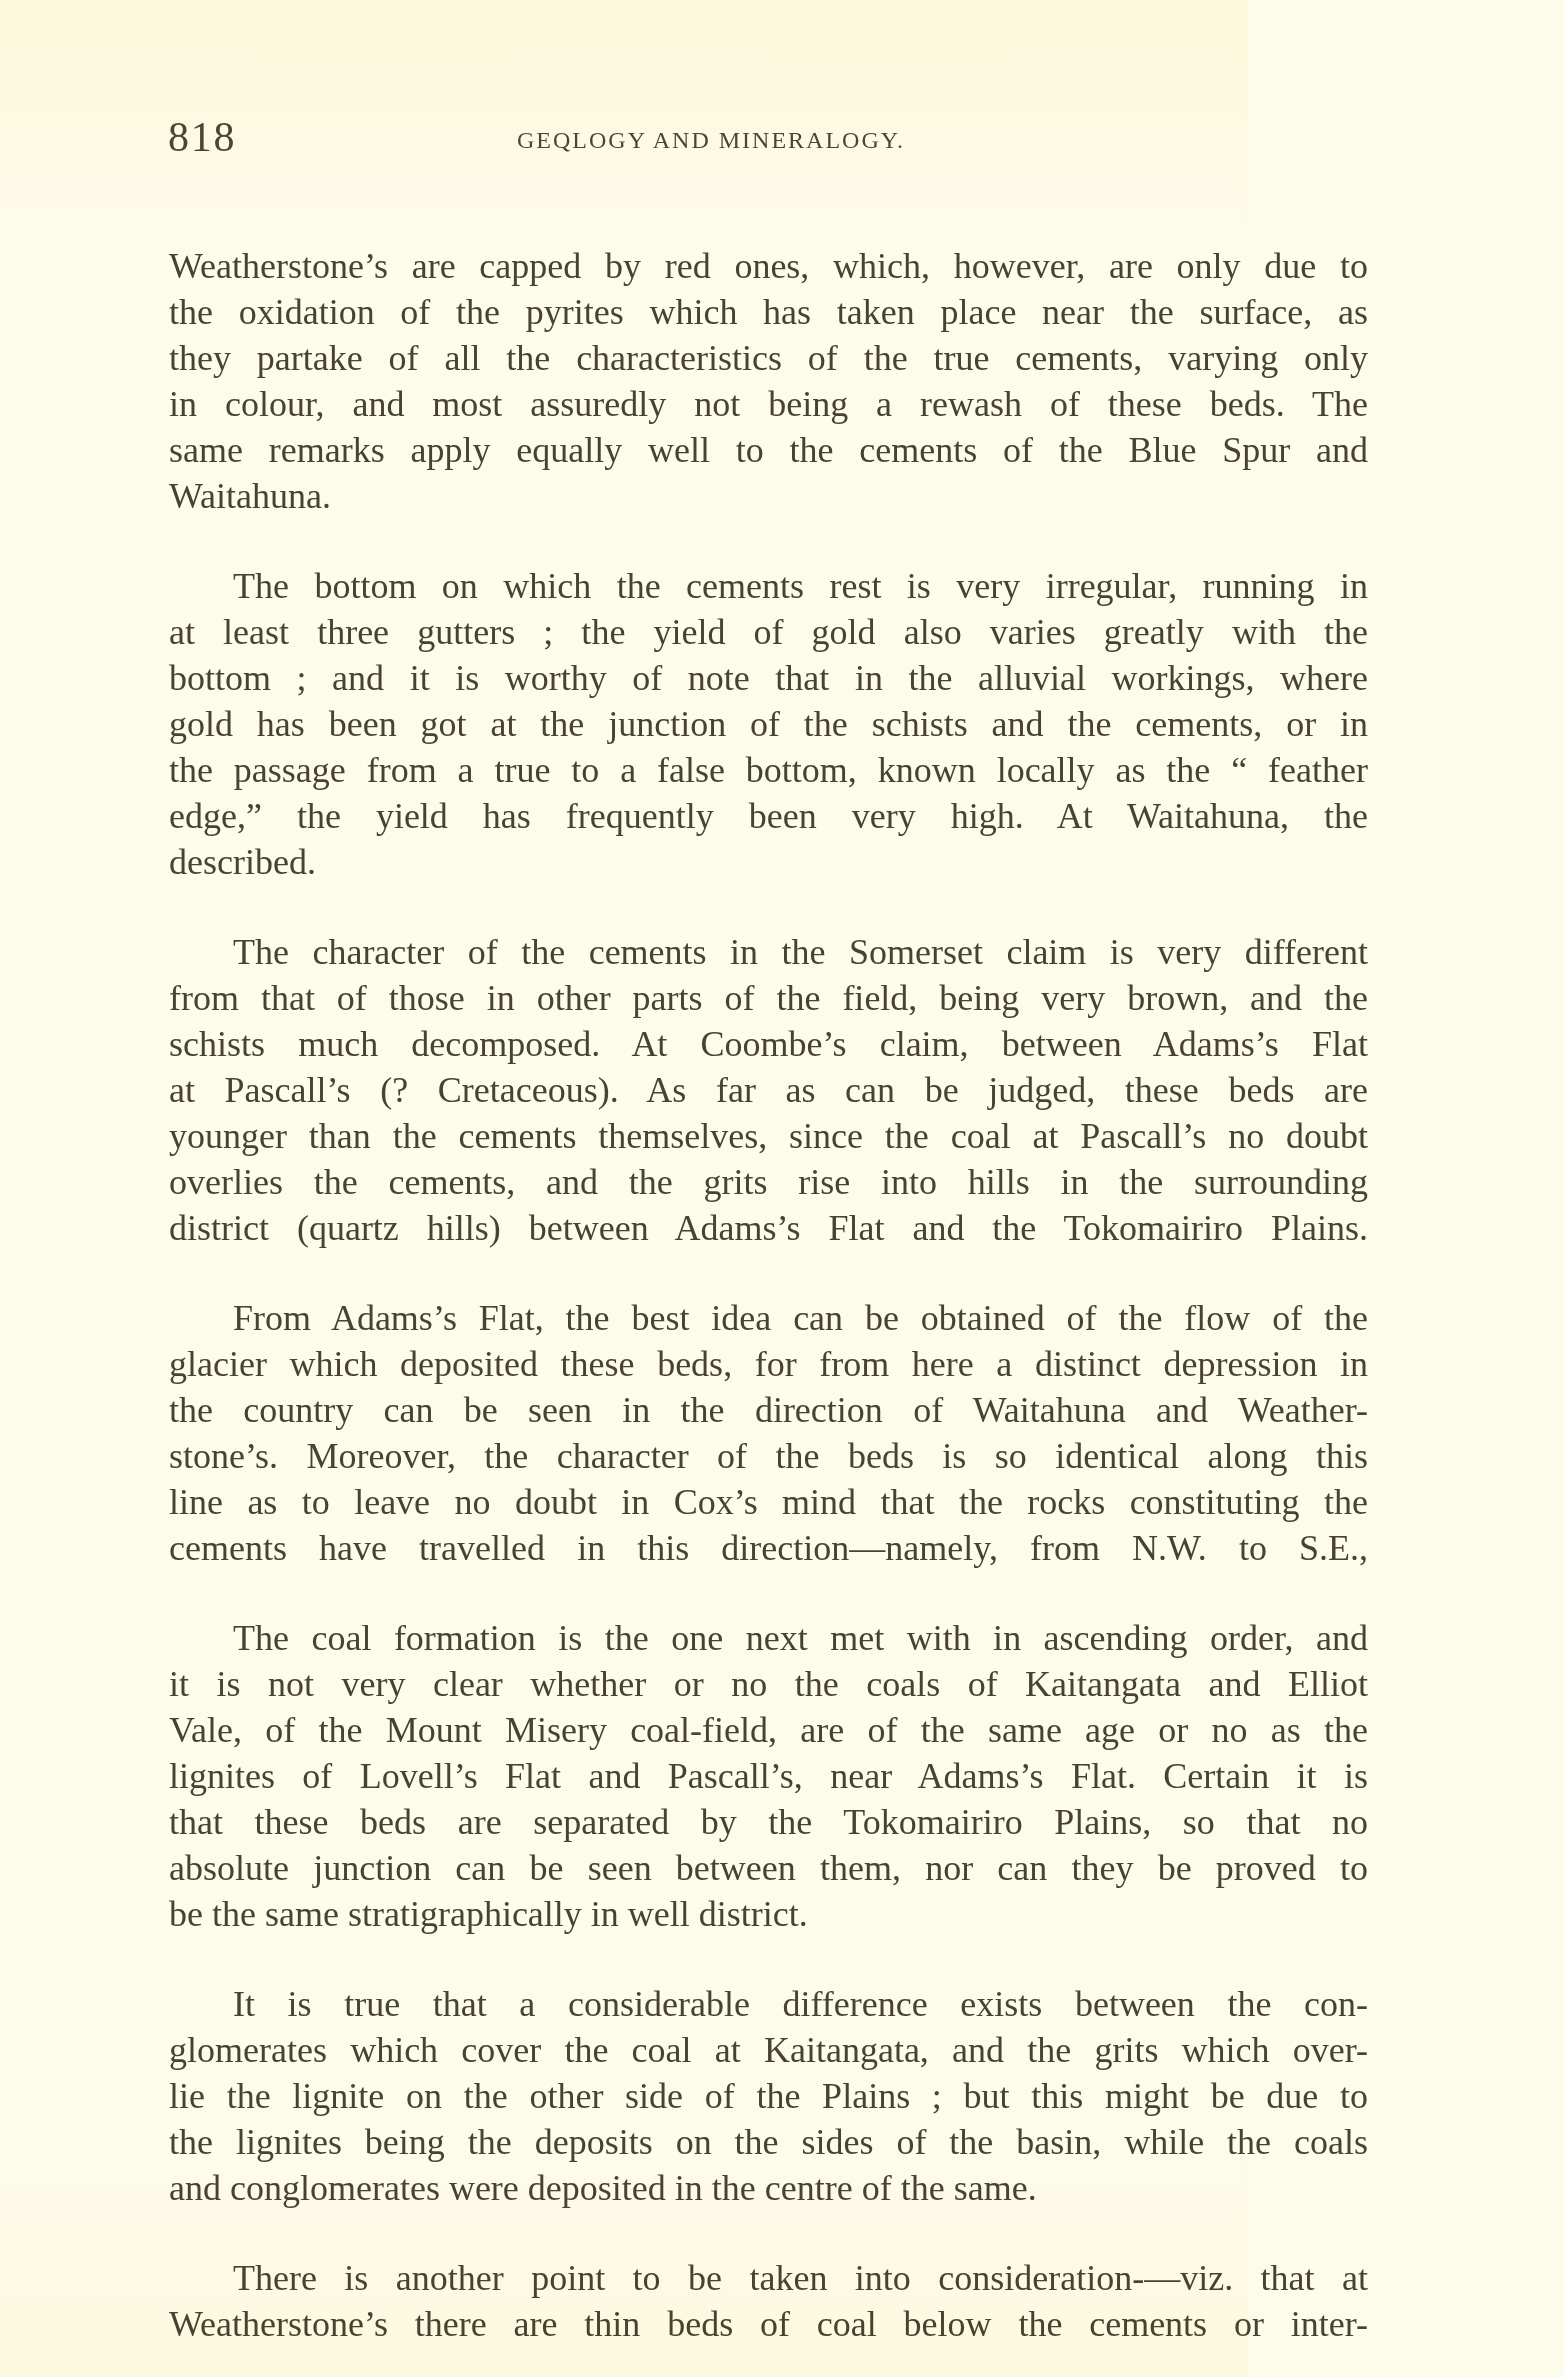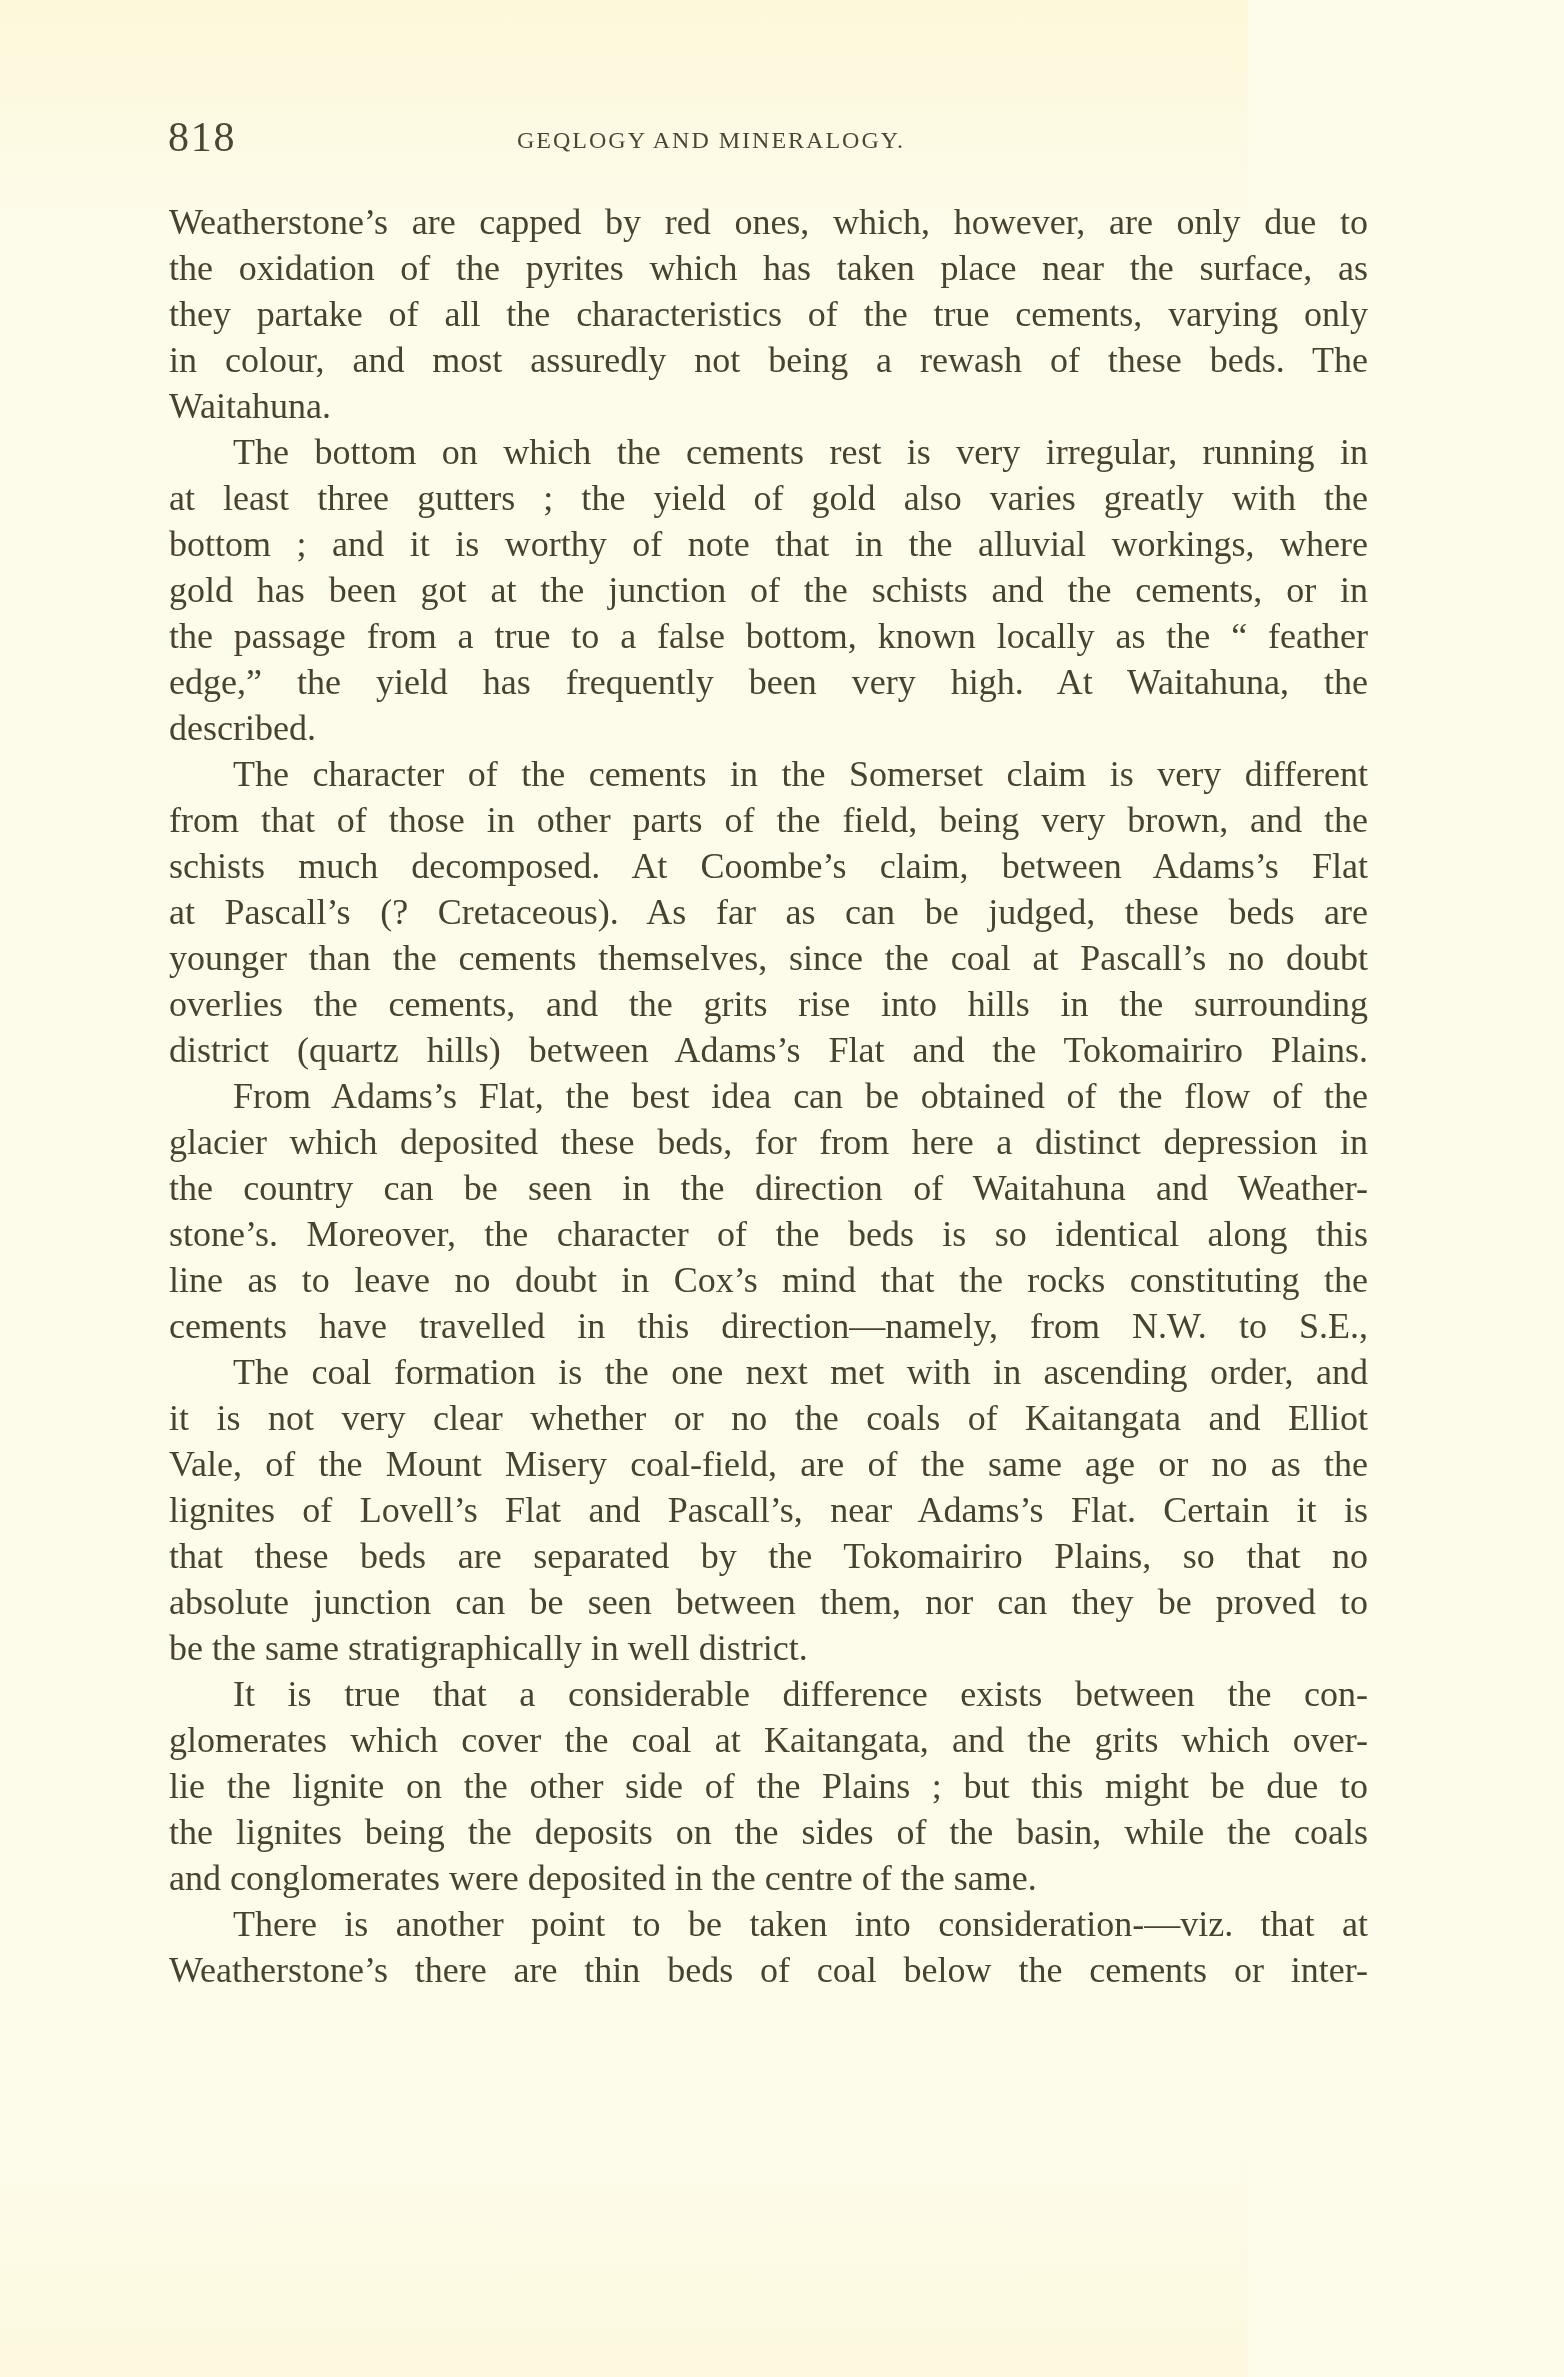--- a/index.html
+++ b/index.html
@@ -76,39 +76,41 @@
       word-spacing: 0;
     }
     .line.indent {
       padding-left: 64px;
     }
     .line.last {
       text-align-last: left;
     }
     .para {
       display: block;
+      margin-top: 44px;
     }
   </style>
 </head>
 <body>
 
 <div class="page">
 
   <div class="running-head">
     <span class="page-number">818</span>
     <span class="running-title">GEQLOGY AND MINERALOGY.</span>
   </div>
 
   <div class="body-text">
 
     <div class="para">
       <span class="line">Weatherstone’s are capped by red ones, which, however, are only due to</span>
       <span class="line">the oxidation of the pyrites which has taken place near the surface, as</span>
       <span class="line">they partake of all the characteristics of the true cements, varying only</span>
       <span class="line">in colour, and most assuredly not being a rewash of these beds. The</span>
+      <span class="line">same remarks apply equally well to the cements of the Blue Spur and</span>
       <span class="line last">Waitahuna.</span>
     </div>
 
     <div class="para">
       <span class="line indent">The bottom on which the cements rest is very irregular, running in</span>
       <span class="line">at least three gutters ; the yield of gold also varies greatly with the</span>
       <span class="line">bottom ; and it is worthy of note that in the alluvial workings, where</span>
       <span class="line">gold has been got at the junction of the schists and the cements, or in</span>
       <span class="line">the passage from a true to a false bottom, known locally as the “ feather</span>
       <span class="line">edge,” the yield has frequently been very high. At Waitahuna, the</span>

